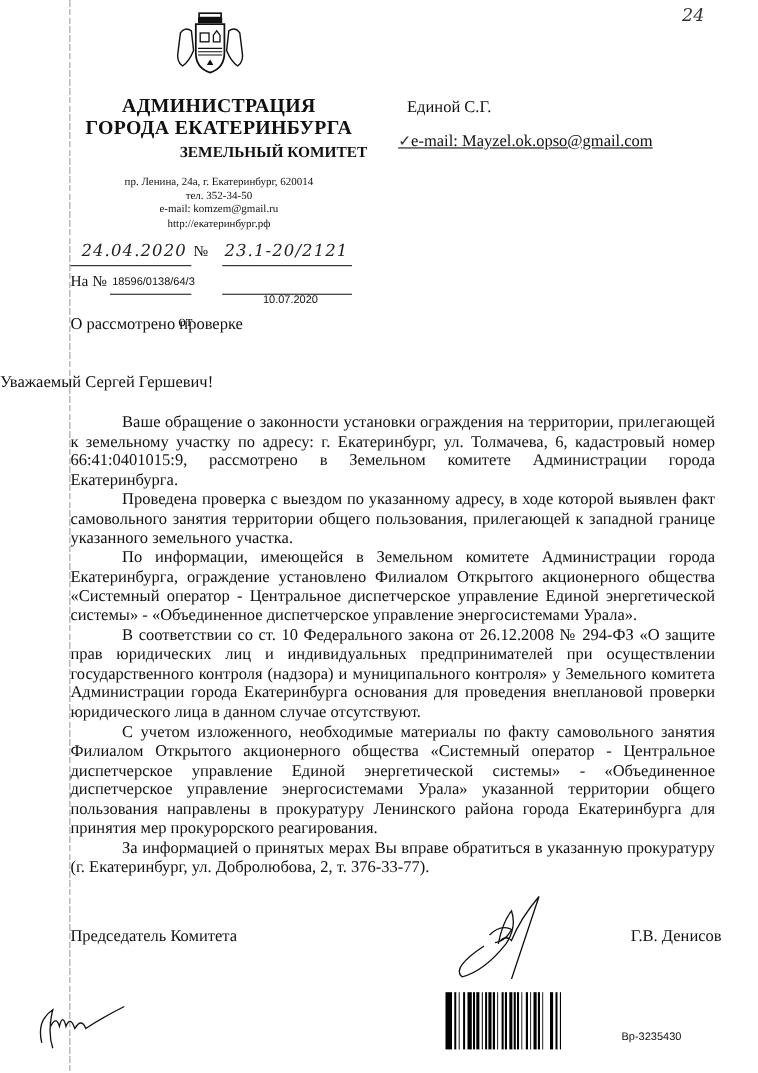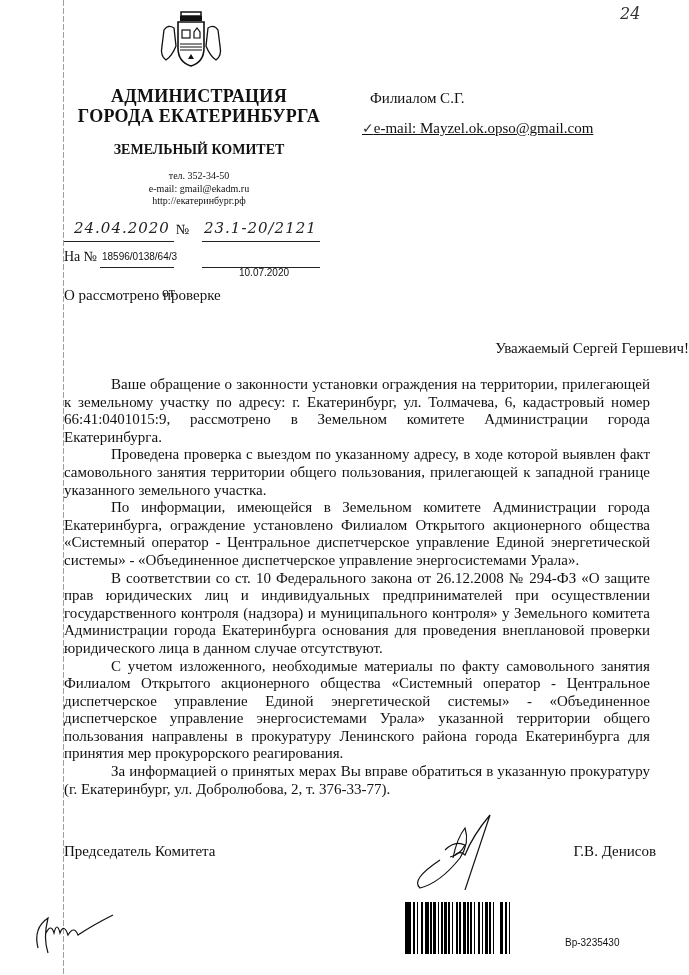--- a/index.html
+++ b/index.html
@@ -14,30 +14,30 @@
     opacity: 0.7;
   }
   .page-num {
     left: 620px; top: 4px; font-family: "DejaVu Serif", serif; font-style: italic;
     font-size: 16px; color: #333;
   }
   .emblem { left: 156px; top: 10px; width: 70px; height: 62px; }
   .org-block { left: 64px; top: 86px; width: 270px; text-align: center; }
   .org1 { font-weight: bold; font-size: 18px; letter-spacing: 0.3px; line-height: 20px; }
   .org2 { font-weight: bold; font-size: 18px; letter-spacing: 0.3px; line-height: 20px; }
-  .org3 { font-weight: bold; font-size: 14px; margin-top: 16px; }
+  .org3 { font-weight: bold; font-size: 14px; margin-top: 6px; text-align: right; }
   .contacts { font-size: 10px; line-height: 12.5px; margin-top: 12px; }
   .recipient { left: 370px; top: 90px; font-size: 15px; }
   .recipient-email { left: 362px; top: 120px; font-size: 15px; text-decoration: underline; }
   .check { font-size: 14px; color: #333; }
   .hand { font-family: "DejaVu Serif", serif; font-style: italic; color: #222; font-size: 15px; letter-spacing: 1px; }
   .uline { position: absolute; height: 1px; background: #222; }
   .small-sans { font-family: "Liberation Sans", sans-serif; font-size: 10px; }
   .subject { left: 64px; top: 287px; font-size: 15px; }
-  .greeting { left: 0; width: 689px; top: 340px; text-align: right; font-size: 15px; }
+  .greeting { left: 0; width: 689px; top: 340px; text-align: left; font-size: 15px; }
   .body-text {
     left: 64px; top: 376px; width: 586px; font-size: 15px; line-height: 17.6px;
     text-align: justify;
   }
   .body-text p { margin: 0; text-indent: 47px; }
   .sign-row { left: 64px; top: 843px; width: 592px; font-size: 15px; }
   .signature-svg { left: 400px; top: 810px; width: 110px; height: 80px; }
   .initials-svg { left: 28px; top: 908px; width: 90px; height: 50px; }
   .barcode { left: 405px; top: 902px; width: 154px; height: 52px; display: flex; }
   .barcode span { display: block; height: 100%; background: #000; }
@@ -60,27 +60,28 @@
   <path d="M35 44 l-3 5 h6z" fill="#111"></path>
   <path d="M8 20 q4 -6 10 -2 l2 18 q-4 10 -10 14 q-6 -4 -4 -14z" fill="none" stroke="#111" stroke-width="1.3"></path>
   <path d="M62 20 q-4 -6 -10 -2 l-2 18 q4 10 10 14 q6 -4 4 -14z" fill="none" stroke="#111" stroke-width="1.3"></path>
 </svg>
 
 <div class="abs org-block">
   <div class="org1">АДМИНИСТРАЦИЯ</div>
   <div class="org2">ГОРОДА ЕКАТЕРИНБУРГА</div>
   <div class="org3">ЗЕМЕЛЬНЫЙ КОМИТЕТ</div>
   <div class="contacts">
+    <div>пр. Ленина, 24а, г. Екатеринбург, 620014</div>
     <div>тел. 352-34-50</div>
-    <div>e-mail: gmail@ekadm.ru</div>
+    <div>e-mail: komzem@gmail.ru</div>
     <div>http://екатеринбург.рф</div>
   </div>
 </div>
 
-<div class="abs recipient">Филиалом С.Г.</div>
+<div class="abs recipient">Единой С.Г.</div>
 <div class="abs recipient-email">
   <span class="check">✓</span><span>e-mail: Mayzel.ok.opso@gmail.com</span>
 </div>
 
 <div class="abs" style="left:64px; top:219px; width:310px; height:24px;text-align:center;">
   <span class="abs hand" style="left:10px; top:0;">24.04.2020</span>
   <span class="abs" style="left:112px; top:3px; font-size:14px;">№</span>
   <span class="abs hand" style="left:140px; top:0;">23.1-20/2121</span>
   <div class="uline" style="left:0; top:22px; width:110px;"></div>
   <div class="uline" style="left:138px; top:22px; width:118px;"></div>

